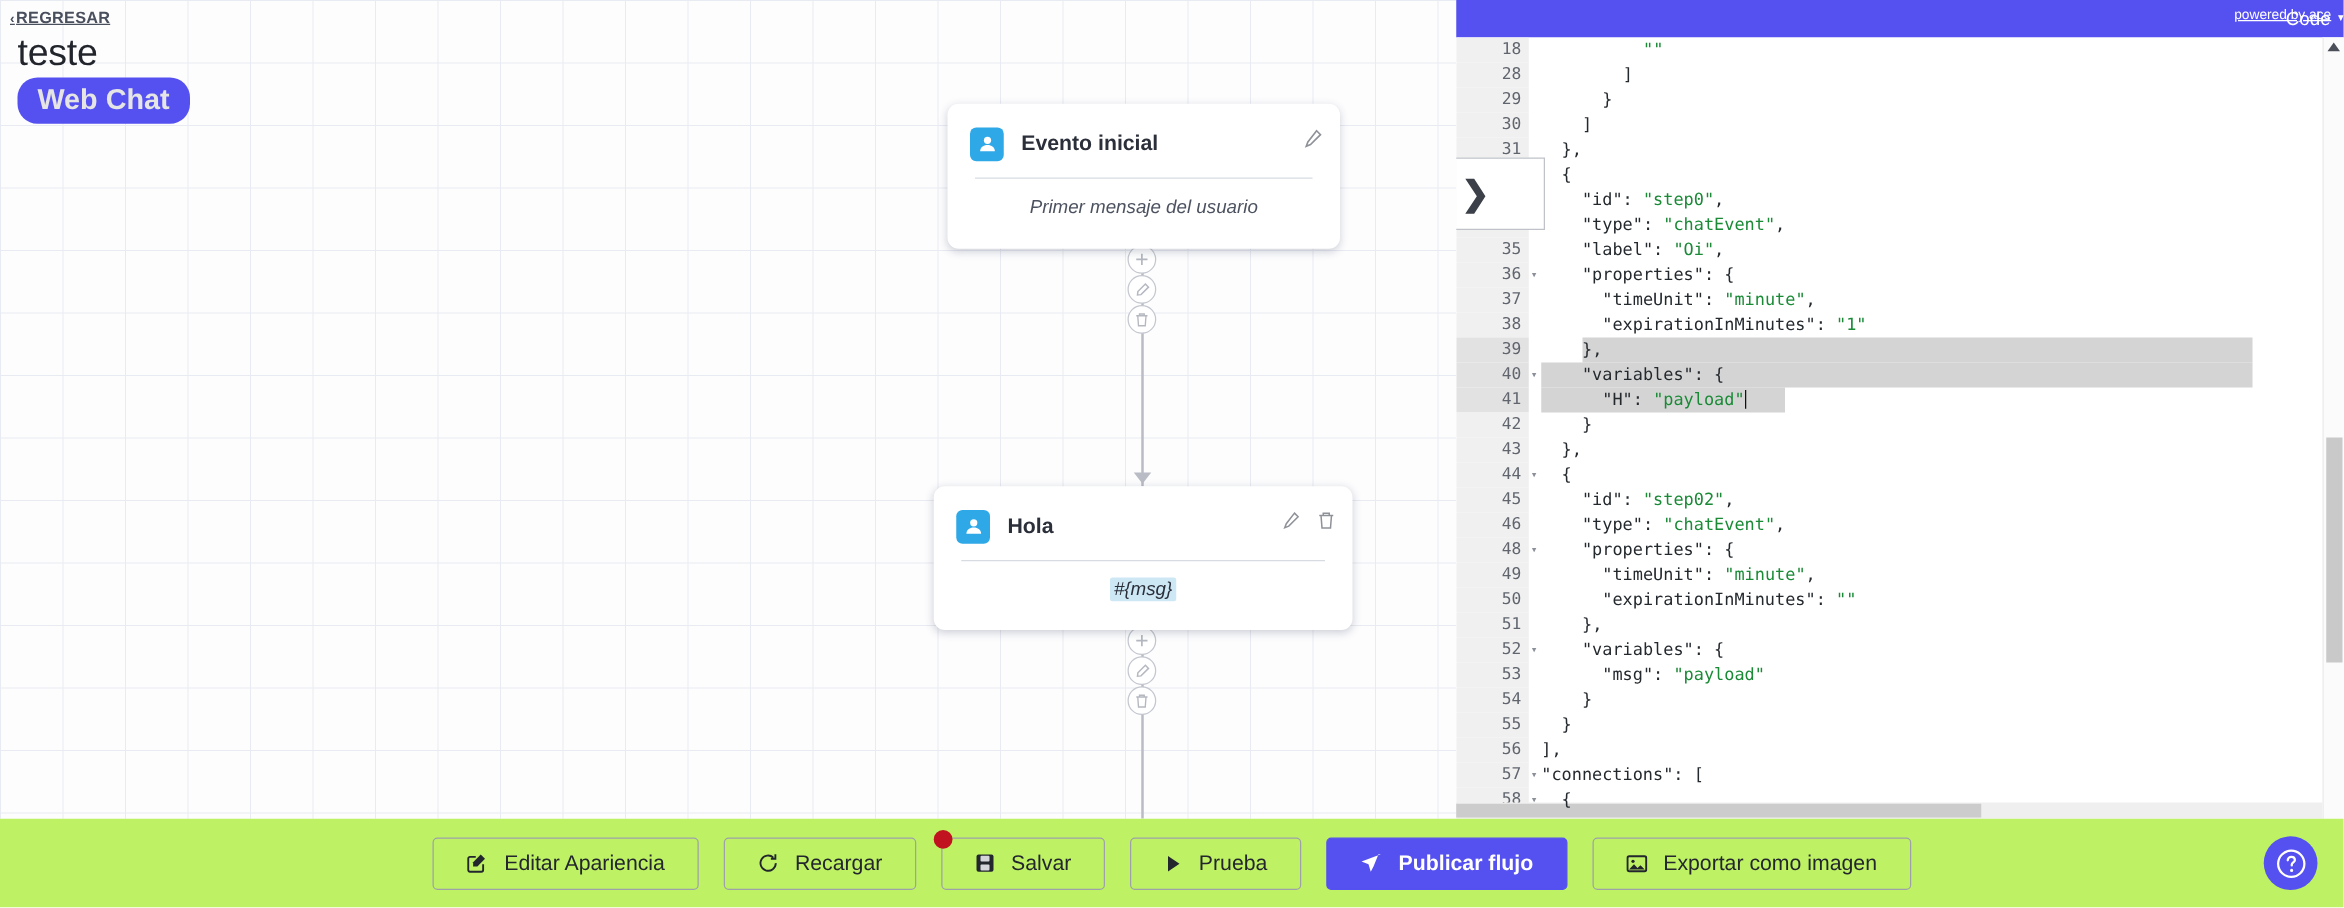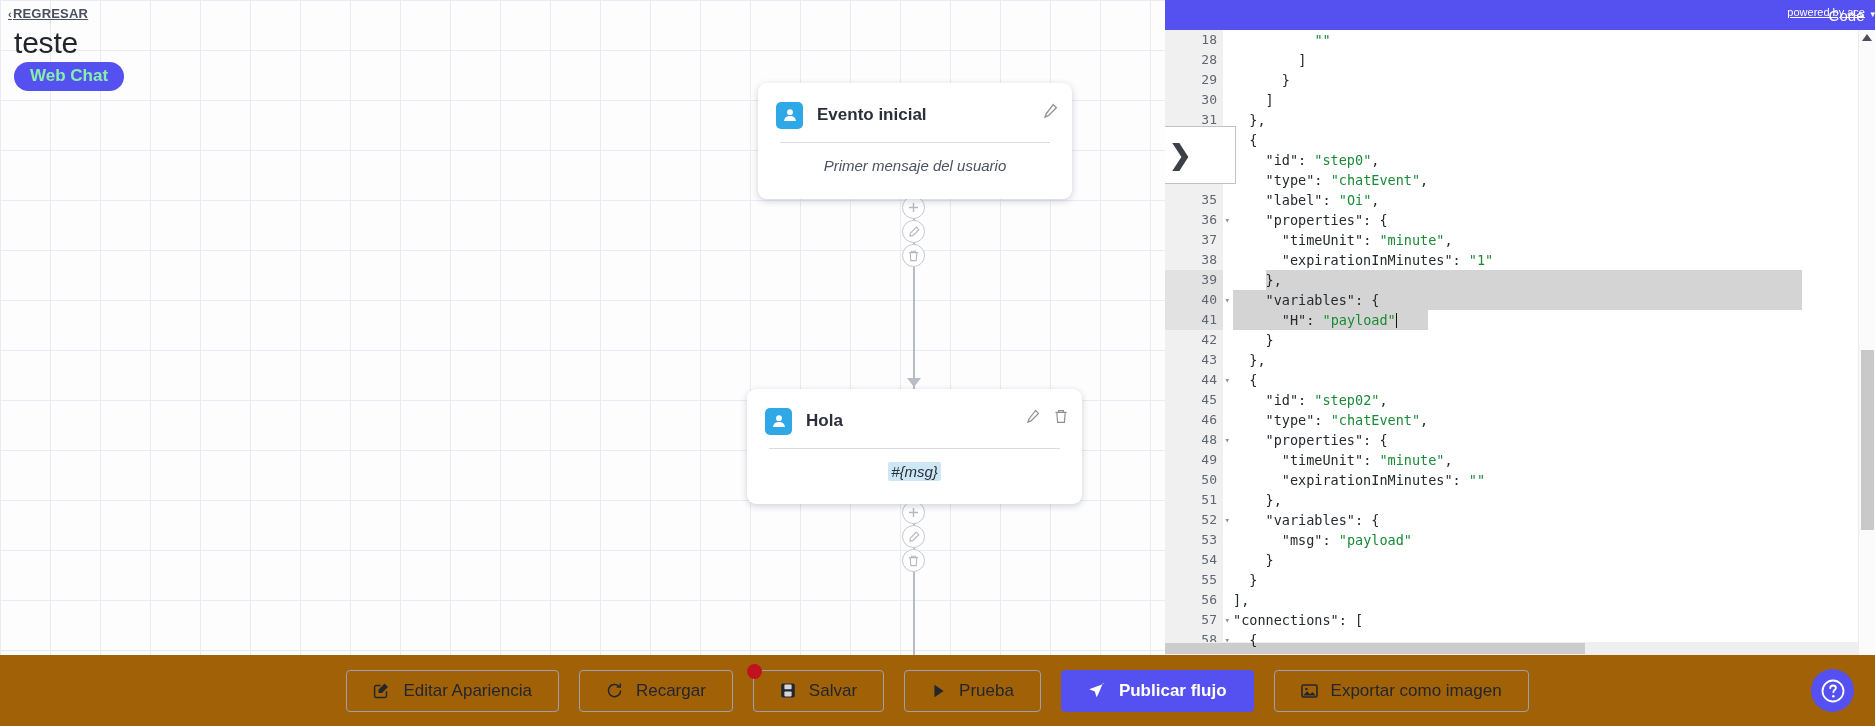--- a/index.html
+++ b/index.html
@@ -31,22 +31,22 @@
   }
   .back-link .arrow { font-size: 11px; margin-right: 1px; }
 
   .flow-title {
     position: absolute; left: 14px; top: 26px;
     font-size: 30px; font-weight: 400; color: #22252c;
     letter-spacing: -.2px;
   }
   .flow-badge {
     position: absolute; left: 14px; top: 62px;
-    background: #5550f0; color: #86efac;
-    font-size: 17px; font-weight: bold;
+    background: #5550f0; color: #e5e5e5;
+    font-size: 23px; font-weight: bold;
     padding: 3px 16px 5px; border-radius: 16px;
     line-height: 1.25;
   }
 
   
   .node {
     position: absolute;
     background: #fff;
     border-radius: 9px;
     box-shadow: 0 2px 7px rgba(40,50,80,.22);
@@ -193,21 +193,21 @@
   .hscroll {
     position: absolute; left: 0; bottom: 0;
     width: 693px; height: 13px; background: #efefef;
   }
   .hscroll .thumb { position: absolute; left: 0; top: 1px; width: 420px; height: 11px; background: #cccccc; }
 
   
   .toolbar {
     position: absolute; left: 0; bottom: 0;
     width: 1875px; height: 71px;
-    background: #a16207;
+    background: #bef264;
     display: flex; align-items: center; justify-content: center;
     gap: 20px;
   }
   .tb-btn {
     position: relative;
     display: flex; align-items: center; gap: 13px;
     height: 42px; padding: 0 26px;
     border: 1px solid #9ea1a9; border-radius: 4px;
     background: transparent; color: #23262d;
     font-size: 17px; cursor: pointer;

